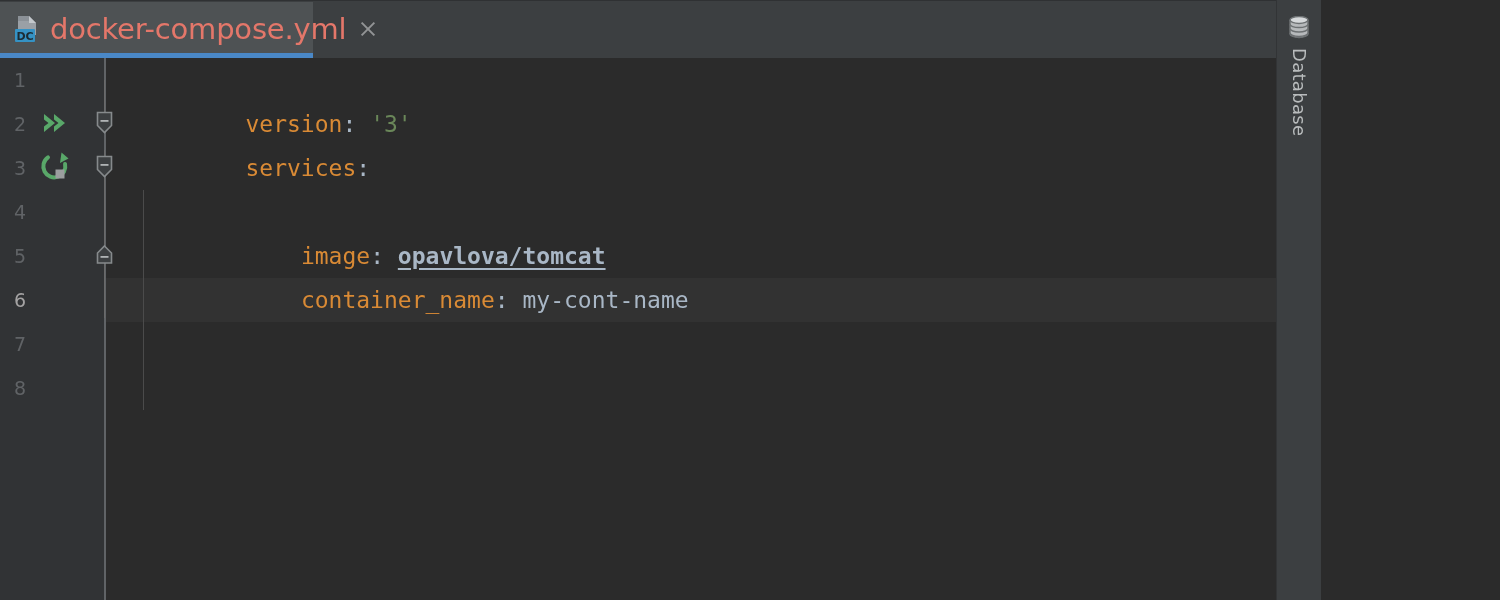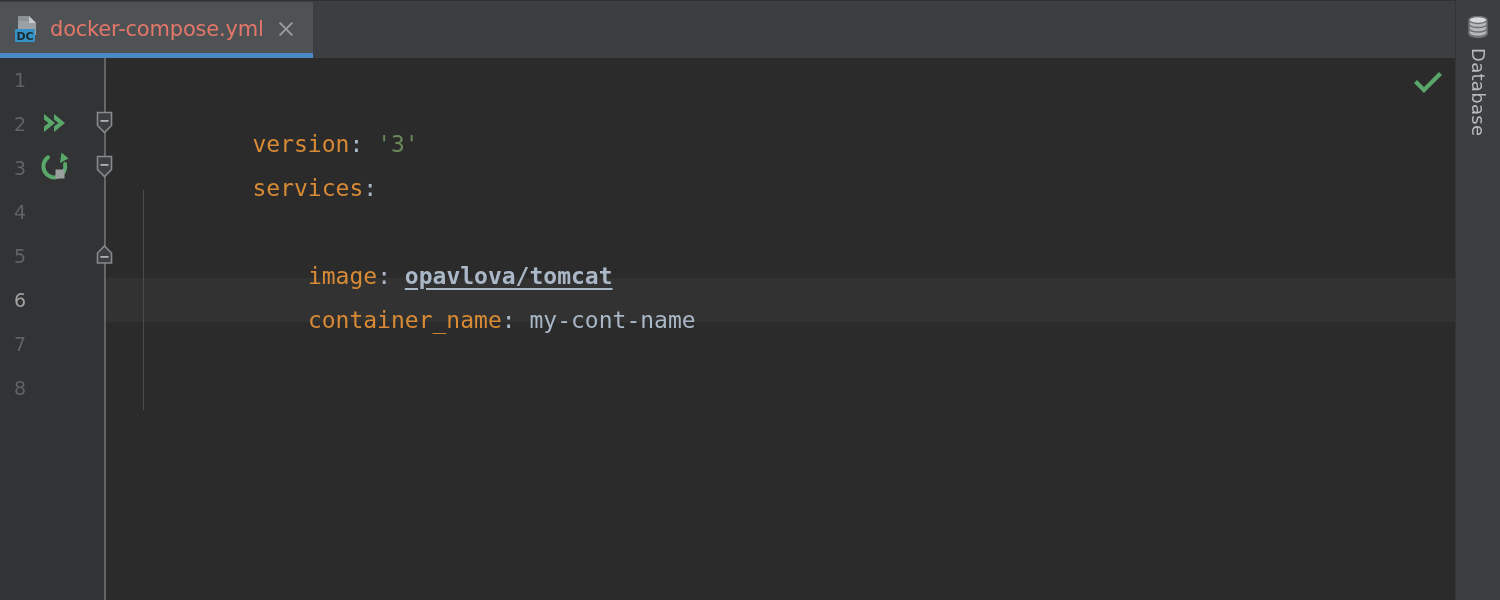--- a/index.html
+++ b/index.html
@@ -19,21 +19,21 @@
     width: 1500px;
     height: 600px;
     background: #2b2b2b;
     display: flex;
     flex-direction: row;
   }
 
   
   .main-col {
     position: relative;
-    width: 1455px;
+    width: 1276px;
     height: 600px;
     background: #b91c1c;
     overflow: hidden;
   }
 
   
   .tabbar {
     position: absolute;
     left: 0; top: 0;
     width: 1455px;
@@ -61,21 +61,21 @@
   }
   .tab-icon {
     position: relative;
     width: 26px;
     height: 28px;
     flex: 0 0 auto;
     margin-right: 10px;
   }
   .tab-title {
     color: #e4776a;
-    font-size: 21px;
+    font-size: 29px;
     font-family: "DejaVu Sans", sans-serif;
     white-space: nowrap;
     letter-spacing: -0.2px;
   }
   .tab-close {
     margin-left: 12px;
     width: 20px;
     height: 20px;
     position: relative;
     flex: 0 0 auto;
@@ -151,26 +151,25 @@
     width: 26px;
     text-align: right;
     line-height: 44px;
     font-family: "DejaVu Sans", sans-serif;
     font-size: 19px;
     color: #606366;
   }
   .lnum.cur { color: #a4a3a3; }
   .code {
     position: absolute;
-    left: 114px; top: 0;
+    left: 107px; top: 0;
     line-height: 44px;
     font-family: "DejaVu Sans Mono", monospace;
     font-size: 23px;
     white-space: pre;
-    margin-top: 20px;
   }
   .k   { color: #d98a35; }
   .p   { color: #a9b7c6; }
   .str { color: #6a8759; }
   .val { color: #a9b7c6; }
   .ref { color: #a9b7c6; text-decoration: underline; text-underline-offset: 4px; font-weight: bold; }
 
   
   .fold {
     position: absolute;

